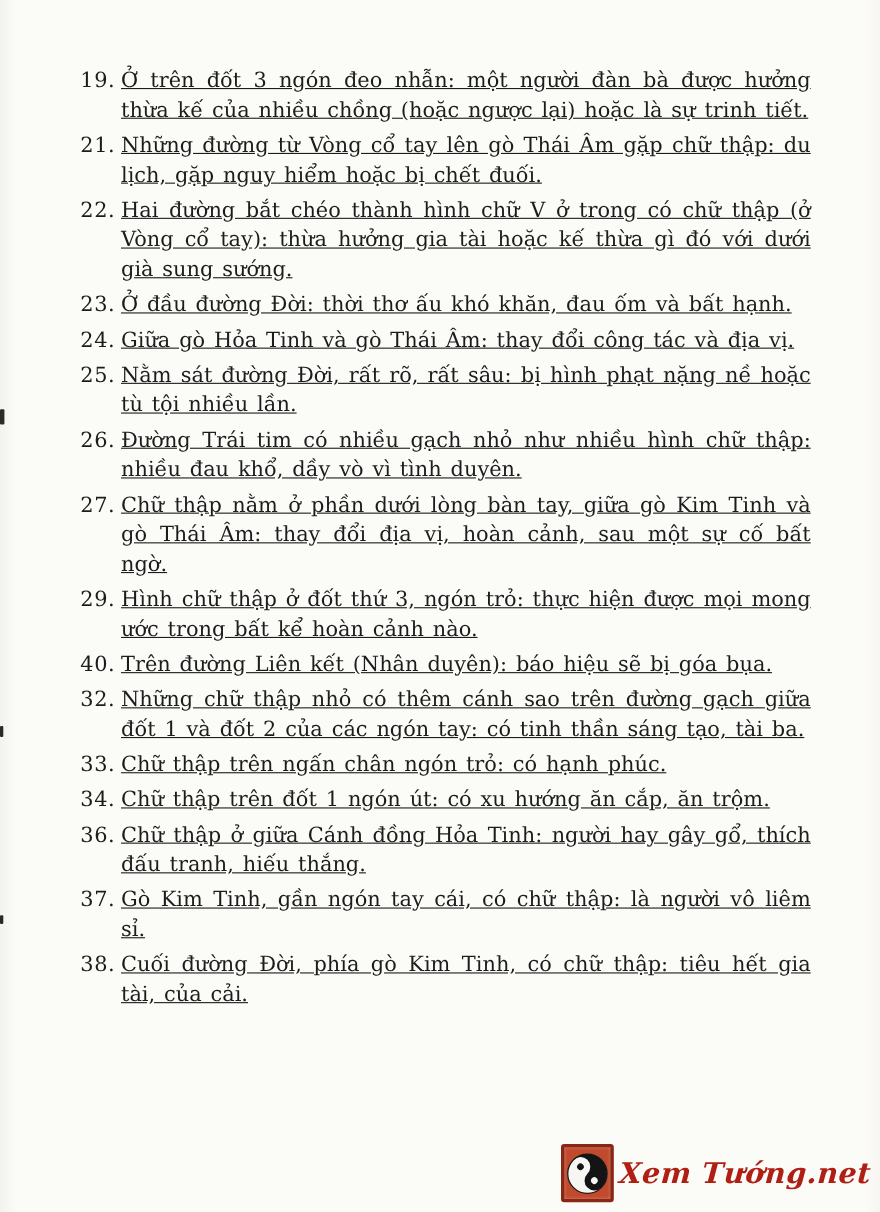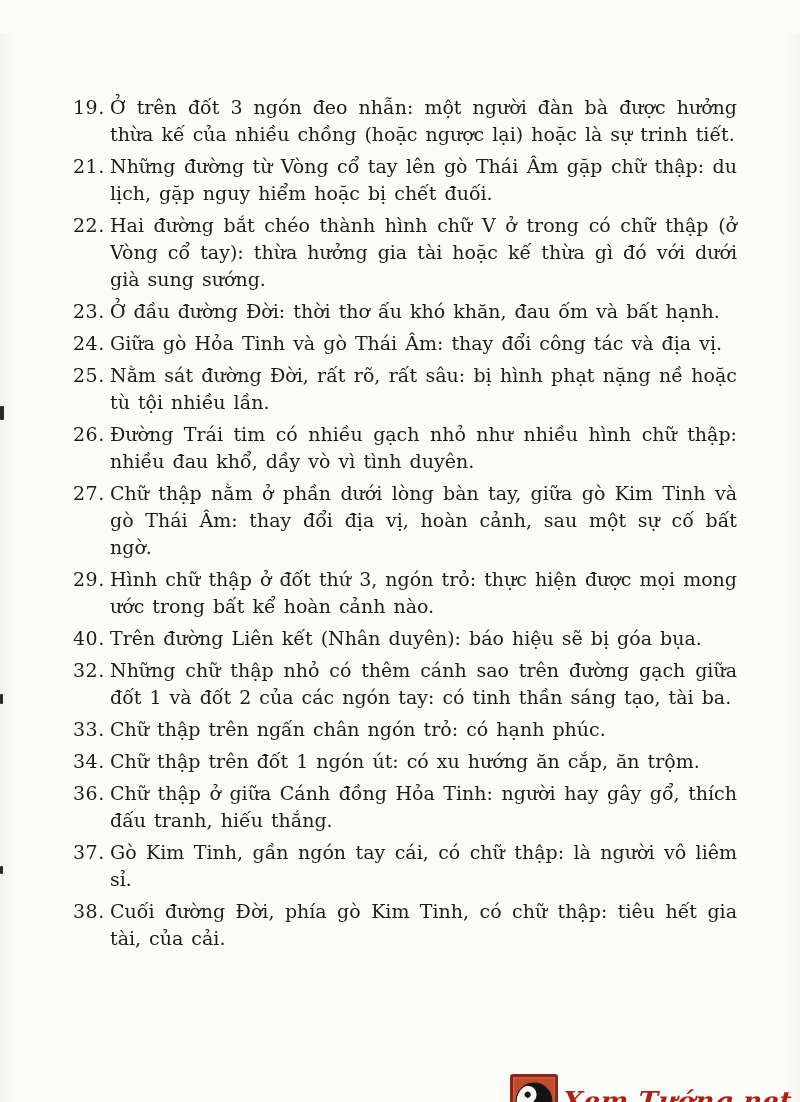--- a/index.html
+++ b/index.html
@@ -10,21 +10,20 @@
     position: relative;
     overflow: hidden;
     background: #fbfbf8;
     color: #1c1c1c;
     font-family: "DejaVu Serif", "Liberation Serif", serif;
   }
   .scan-page {
     position: absolute;
     inset: 0;
     background: linear-gradient(90deg, #f3f2ee 0px, #fbfbf8 14px, #fbfbf8 786px, #f6f5f1 800px);
-    margin-top: 34px;
   }
   .content {
     position: absolute;
     top: 60px;
     left: 73px;
     width: 664px;
   }
   .item-list {
     list-style: none;
     margin: 0;
@@ -38,20 +37,21 @@
     margin-bottom: 5px;
   }
   .item .num {
     flex: 0 0 37px;
     letter-spacing: 0.5px;
   }
   .item .txt {
     flex: 1;
     text-align: justify;
     word-spacing: 2px;
+    text-decoration: underline;
   }
   .page-number {
     position: absolute;
     left: 75px;
     top: 1102px;
     font-size: 20px;
     letter-spacing: 1.5px;
   }
   .watermark {
     position: absolute;

